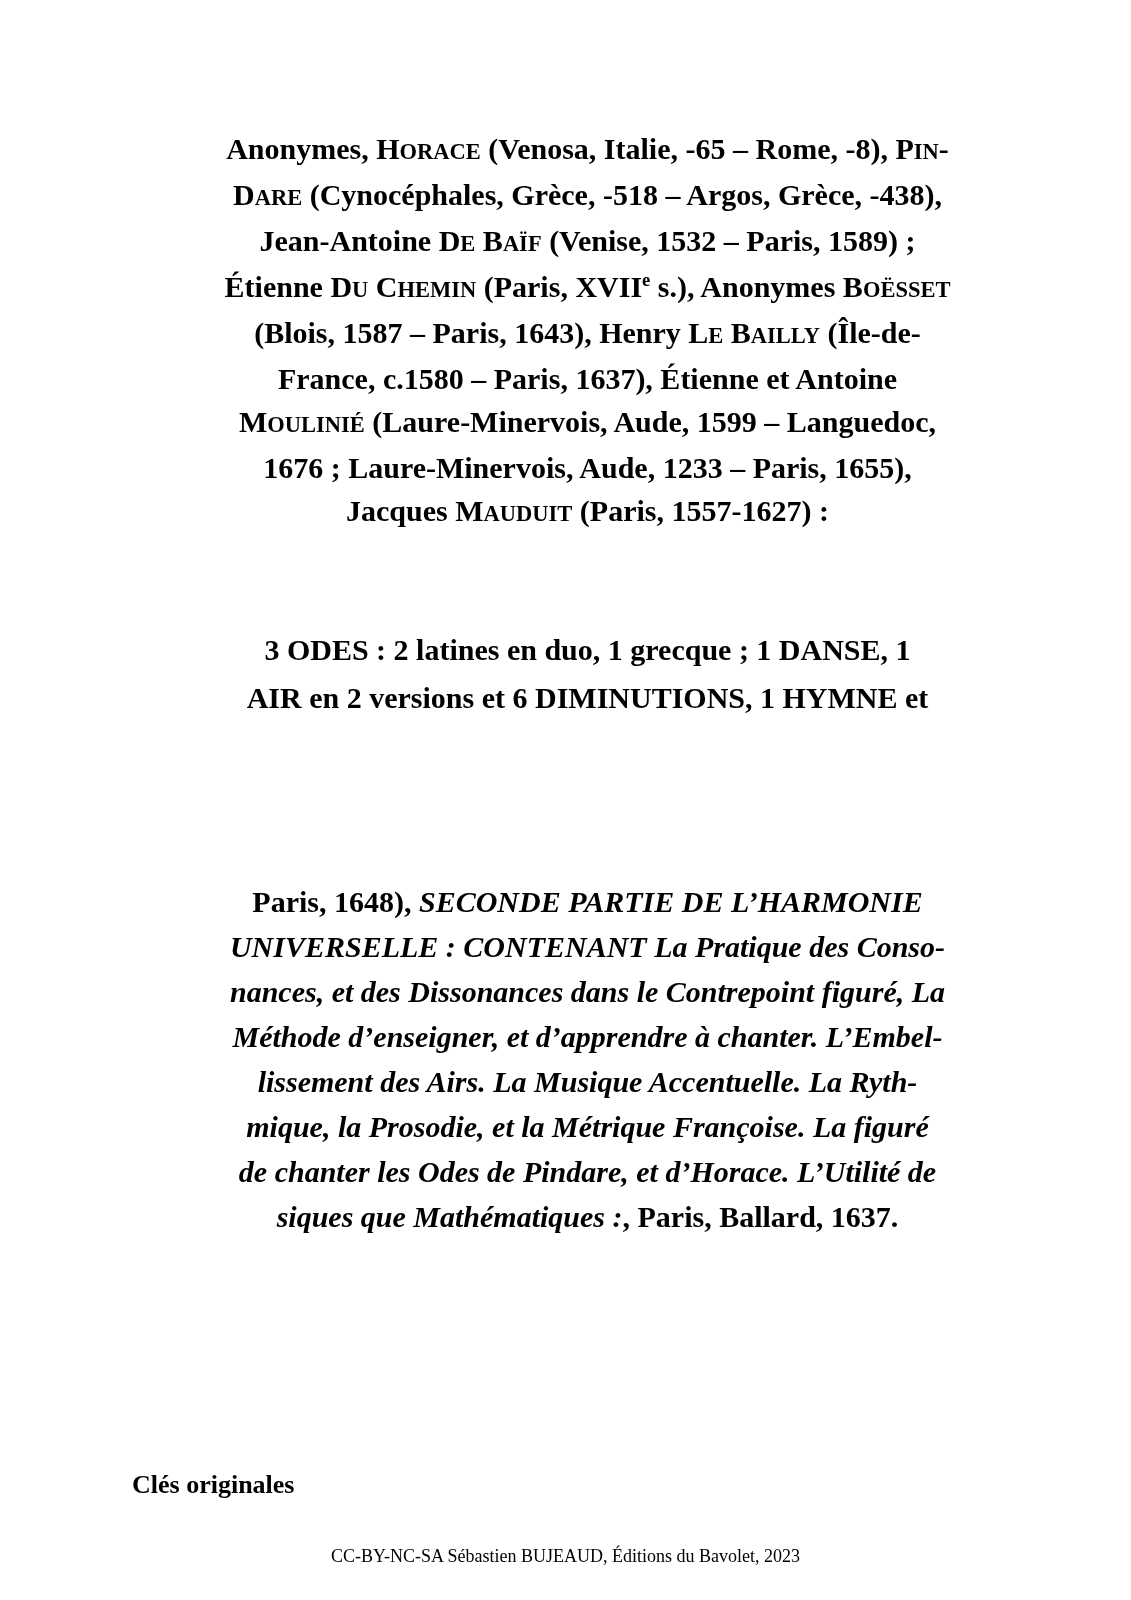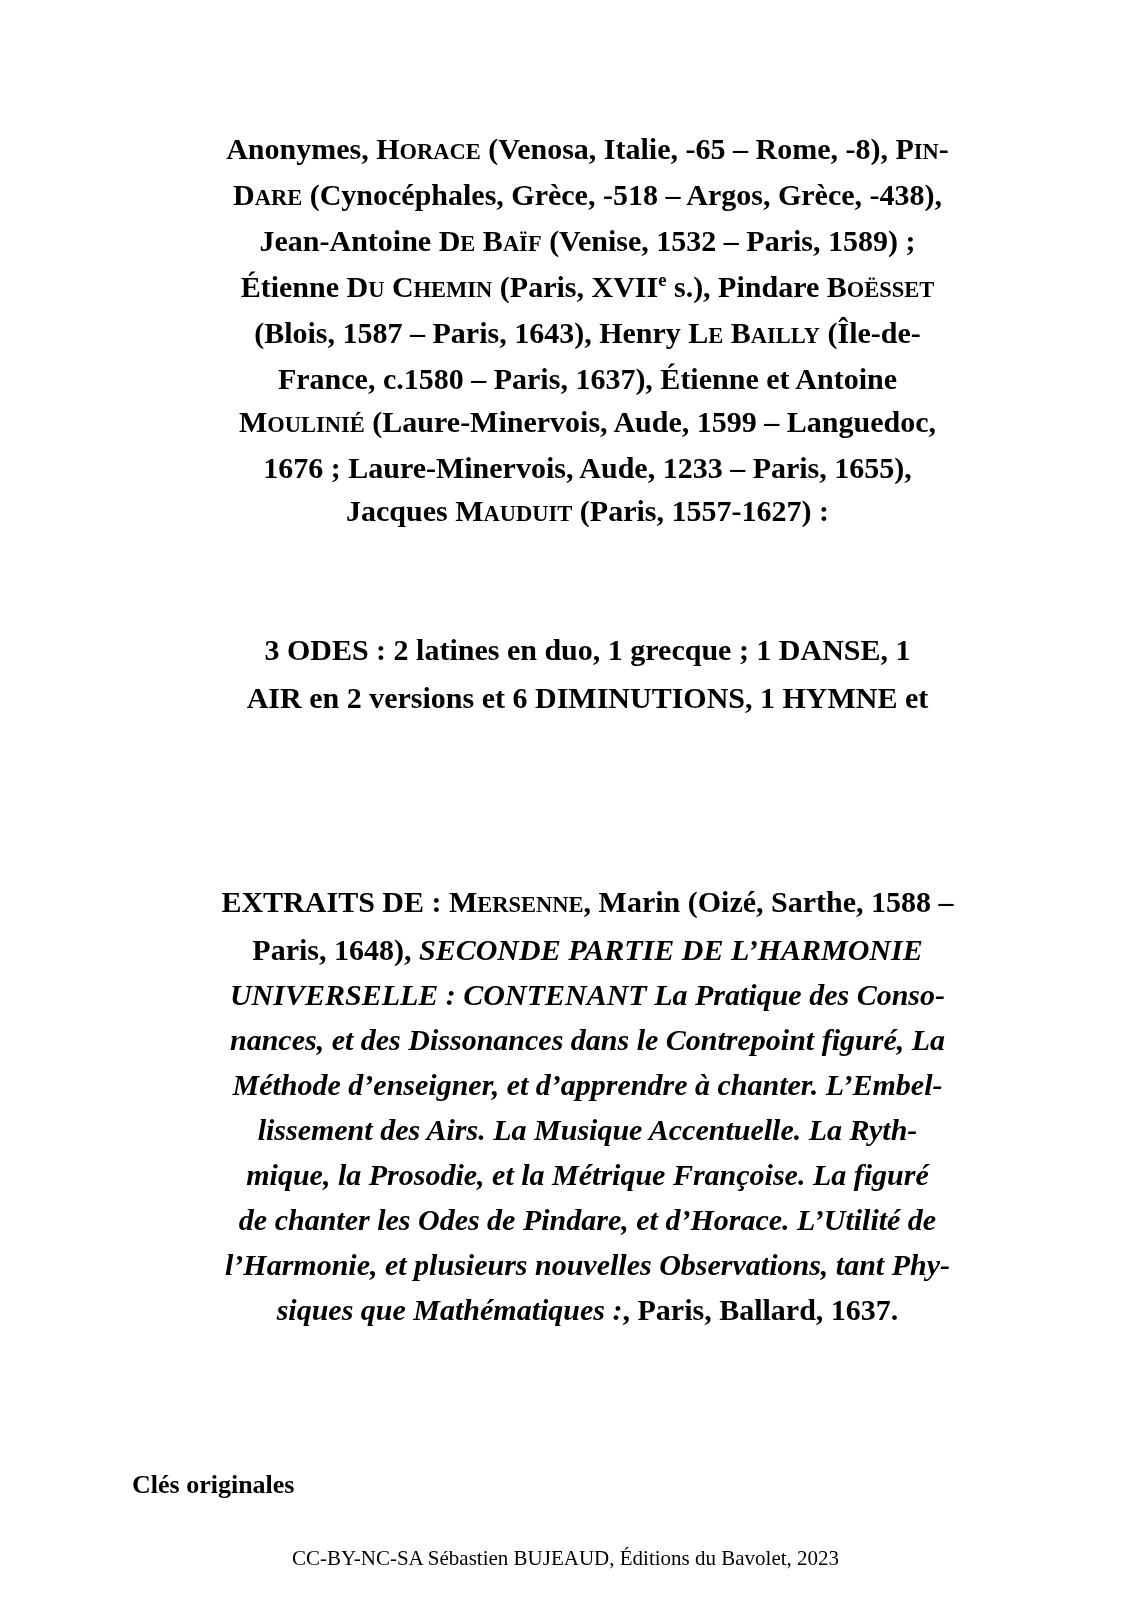--- a/index.html
+++ b/index.html
@@ -34,53 +34,51 @@
     top: 1470px;
     font-weight: bold;
     font-size: 26px;
   }
   .footer {
     position: absolute;
     left: 0;
     right: 0;
     top: 1546px;
     text-align: center;
-    font-size: 21px;
+    font-size: 18px;
   }
 </style>
 </head>
 <body>
 
 <div class="page" style="background: rgb(255, 255, 255); color: rgb(0, 0, 0);">
   <div class="para" id="para-composers">
       <span class="line"><span>Anonymes, H</span><span class="sc">ORACE</span><span> (Venosa, Italie, -65 – Rome, -8), P</span><span class="sc">IN</span><span>-</span></span>
       <span class="line"><span>D</span><span class="sc">ARE</span><span> (Cynocéphales, Grèce, -518 – Argos, Grèce, -438),</span></span>
       <span class="line"><span>Jean-Antoine D</span><span class="sc">E</span><span> B</span><span class="sc">AÏF</span><span> (Venise, 1532 – Paris, 1589) ;</span></span>
-      <span class="line"><span>Étienne D</span><span class="sc">U</span><span> C</span><span class="sc">HEMIN</span><span> (Paris, XVII</span><span class="sup">e</span><span> s.), Pindare B</span><span class="sc">OËSSET</span></span>
+      <span class="line"><span>Étienne D</span><span class="sc">U</span><span> C</span><span class="sc">HEMIN</span><span> (Paris, XVII</span><span class="sup">e</span><span> s.), Anonymes B</span><span class="sc">OËSSET</span></span>
       <span class="line"><span>(Blois, 1587 – Paris, 1643), Henry L</span><span class="sc">E</span><span> B</span><span class="sc">AILLY</span><span> (Île-de-</span></span>
       <span class="line"><span>France, c.1580 – Paris, 1637), Étienne et Antoine</span></span>
       <span class="line"><span>M</span><span class="sc">OULINIÉ</span><span> (Laure-Minervois, Aude, 1599 – Languedoc,</span></span>
       <span class="line"><span>1676 ; Laure-Minervois, Aude, 1233 – Paris, 1655),</span></span>
       <span class="line"><span>Jacques M</span><span class="sc">AUDUIT</span><span> (Paris, 1557-1627) :</span></span>
     </div>
 
   <div class="para" id="para-contents">
       <span class="line"><span>3 ODES : 2 latines en duo, 1 grecque ; 1 DANSE, 1</span></span>
       <span class="line"><span>AIR en 2 versions et 6 DIMINUTIONS, 1 HYMNE et</span></span>
     </div>
 
   <div class="para" id="para-source">
-      <span class="line"><span>EXTRAITS DE : M</span><span class="sc">ERSENNE</span><span>, Marin (Oizé, Sarthe, 1588 –</span></span>
       <span class="line"><span>Paris, 1648), </span><span class="it">SECONDE PARTIE DE L’HARMONIE</span></span>
       <span class="line"><span class="it">UNIVERSELLE : CONTENANT La Pratique des Conso-</span></span>
       <span class="line"><span class="it">nances, et des Dissonances dans le Contrepoint figuré, La</span></span>
       <span class="line"><span class="it">Méthode d’enseigner, et d’apprendre à chanter. L’Embel-</span></span>
       <span class="line"><span class="it">lissement des Airs. La Musique Accentuelle. La Ryth-</span></span>
       <span class="line"><span class="it">mique, la Prosodie, et la Métrique Françoise. La figuré</span></span>
       <span class="line"><span class="it">de chanter les Odes de Pindare, et d’Horace. L’Utilité de</span></span>
-      <span class="line"><span class="it">l’Harmonie, et plusieurs nouvelles Observations, tant Phy-</span></span>
       <span class="line"><span class="it">siques que Mathématiques :</span><span>, Paris, Ballard, 1637.</span></span>
     </div>
 
   <div class="note">Clés originales</div>
 
   <div class="footer">CC-BY-NC-SA Sébastien BUJEAUD, Éditions du Bavolet, 2023</div>
 </div>
 
 </body></html>

